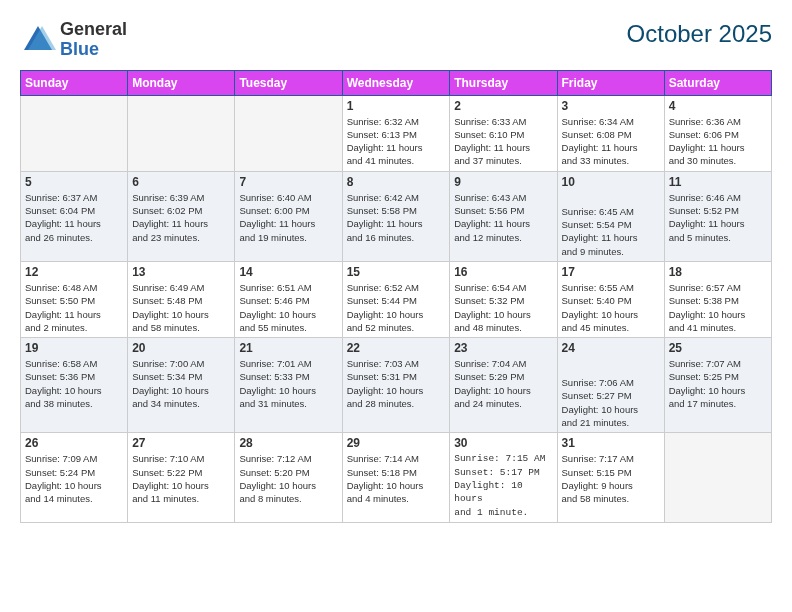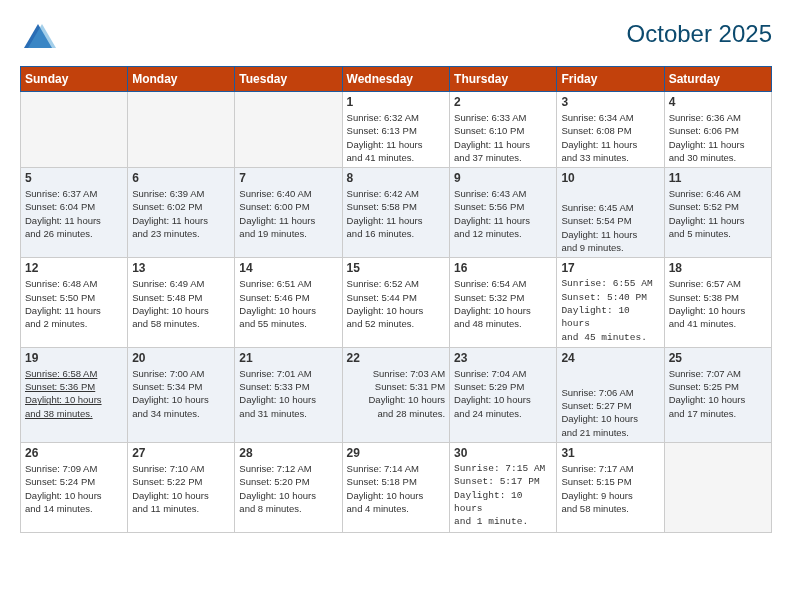--- a/index.html
+++ b/index.html
@@ -51,21 +51,21 @@
     .location {
       font-size: 14px;
       color: #444;
     }
     .calendar {
       width: 100%;
       border-collapse: collapse;
       border: 1px solid #ccc;
     }
     .calendar th {
-      background: #c2410c;
+      background: #d946ef;
       color: #fff;
       font-size: 12px;
       font-weight: bold;
       padding: 5px 4px;
       text-align: left;
       border: 1px solid #1e5a9e;
     }
     .calendar td {
       vertical-align: top;
       border: 1px solid #ccc;
@@ -106,20 +106,24 @@
   </style>
 </head>
 <body>
 
 <div class="header">
   <div class="logo">
     <svg class="logo-icon" viewBox="0 0 36 36">
       <polygon points="18,4 32,28 4,28" fill="#2a6db5"></polygon>
       <polygon points="22,4 36,28 8,28" fill="#4a9fd5" opacity="0.5"></polygon>
     </svg>
+    <div class="logo-text">
+      <span class="logo-general">General</span>
+      <span class="logo-blue">Blue</span>
+    </div>
   </div>
   <div class="title-block">
     <div class="month-title">October 2025</div>
   </div>
 </div>
 
 <table class="calendar">
   <thead>
     <tr>
       <th>Sunday</th>
@@ -247,58 +251,58 @@
         </td>
         <td>
           <span class="day-number">16</span>
           <div class="day-info" style="white-space: pre-line;">Sunrise: 6:54 AM
 Sunset: 5:32 PM
 Daylight: 10 hours
 and 48 minutes.</div>
         </td>
         <td>
           <span class="day-number">17</span>
-          <div class="day-info" style="white-space: pre-line; font-family: Liberation Mono, monospace;">Sunrise: 6:55 AM
+          <div class="day-info" style="white-space: pre-line;">Sunrise: 6:55 AM
 Sunset: 5:40 PM
 Daylight: 10 hours
 and 45 minutes.</div>
         </td>
         <td>
           <span class="day-number">18</span>
           <div class="day-info" style="white-space: pre-line;">Sunrise: 6:57 AM
 Sunset: 5:38 PM
 Daylight: 10 hours
 and 41 minutes.</div>
         </td>
       </tr>
       <tr>
         <td>
           <span class="day-number">19</span>
-          <div class="day-info" style="white-space: pre-line; text-decoration: underline;">Sunrise: 6:58 AM
+          <div class="day-info" style="white-space: pre-line;">Sunrise: 6:58 AM
 Sunset: 5:36 PM
 Daylight: 10 hours
 and 38 minutes.</div>
         </td>
         <td>
           <span class="day-number">20</span>
           <div class="day-info" style="white-space: pre-line;">Sunrise: 7:00 AM
 Sunset: 5:34 PM
 Daylight: 10 hours
 and 34 minutes.</div>
         </td>
         <td>
           <span class="day-number">21</span>
           <div class="day-info" style="white-space: pre-line;">Sunrise: 7:01 AM
 Sunset: 5:33 PM
 Daylight: 10 hours
 and 31 minutes.</div>
         </td>
         <td>
           <span class="day-number">22</span>
-          <div class="day-info" style="white-space: pre-line; text-align: right;">Sunrise: 7:03 AM
+          <div class="day-info" style="white-space: pre-line;">Sunrise: 7:03 AM
 Sunset: 5:31 PM
 Daylight: 10 hours
 and 28 minutes.</div>
         </td>
         <td>
           <span class="day-number">23</span>
           <div class="day-info" style="white-space: pre-line;">Sunrise: 7:04 AM
 Sunset: 5:29 PM
 Daylight: 10 hours
 and 24 minutes.</div>

